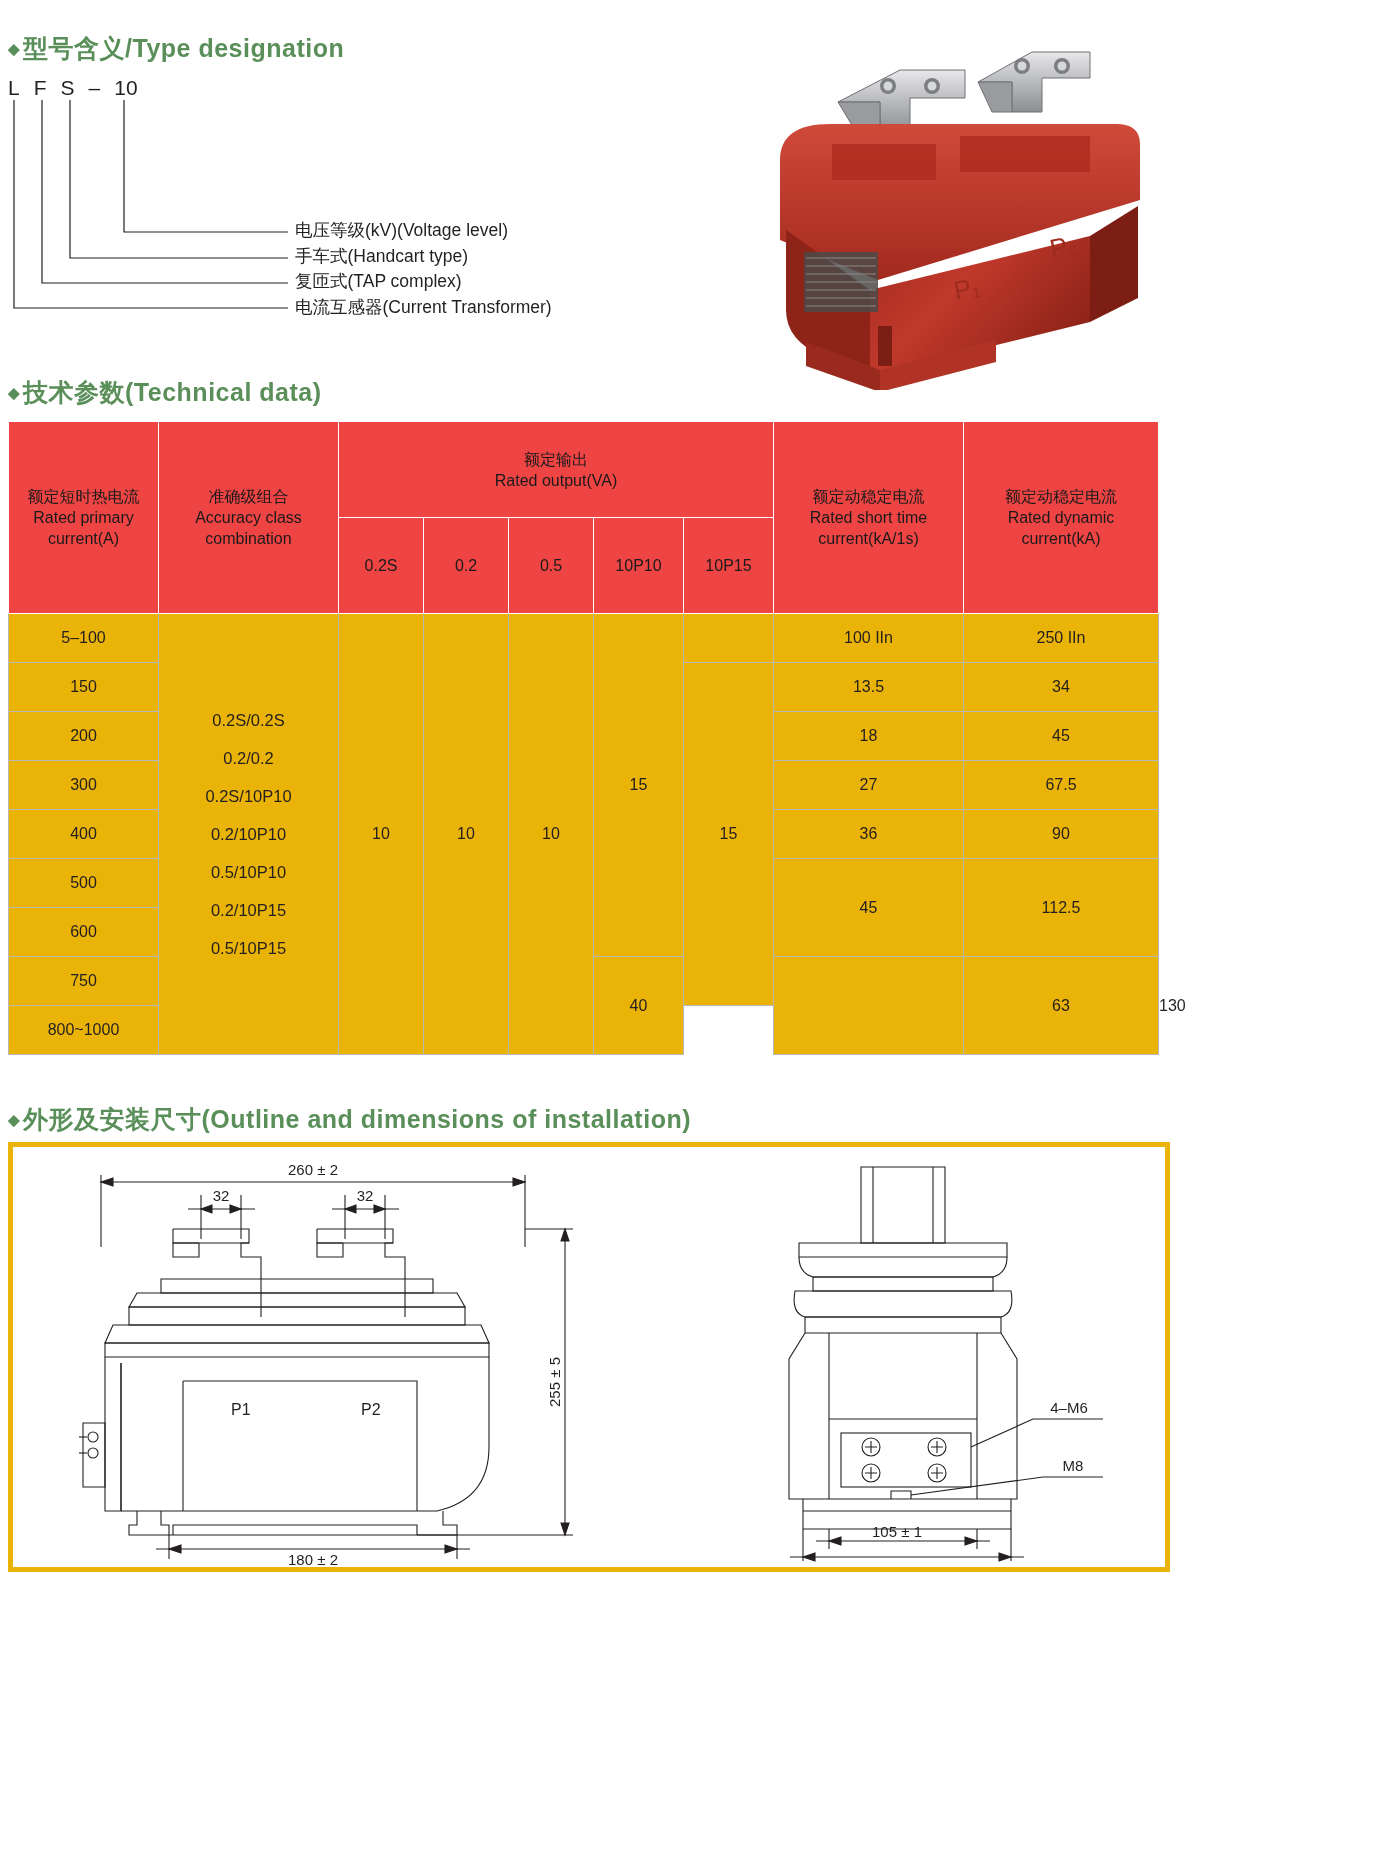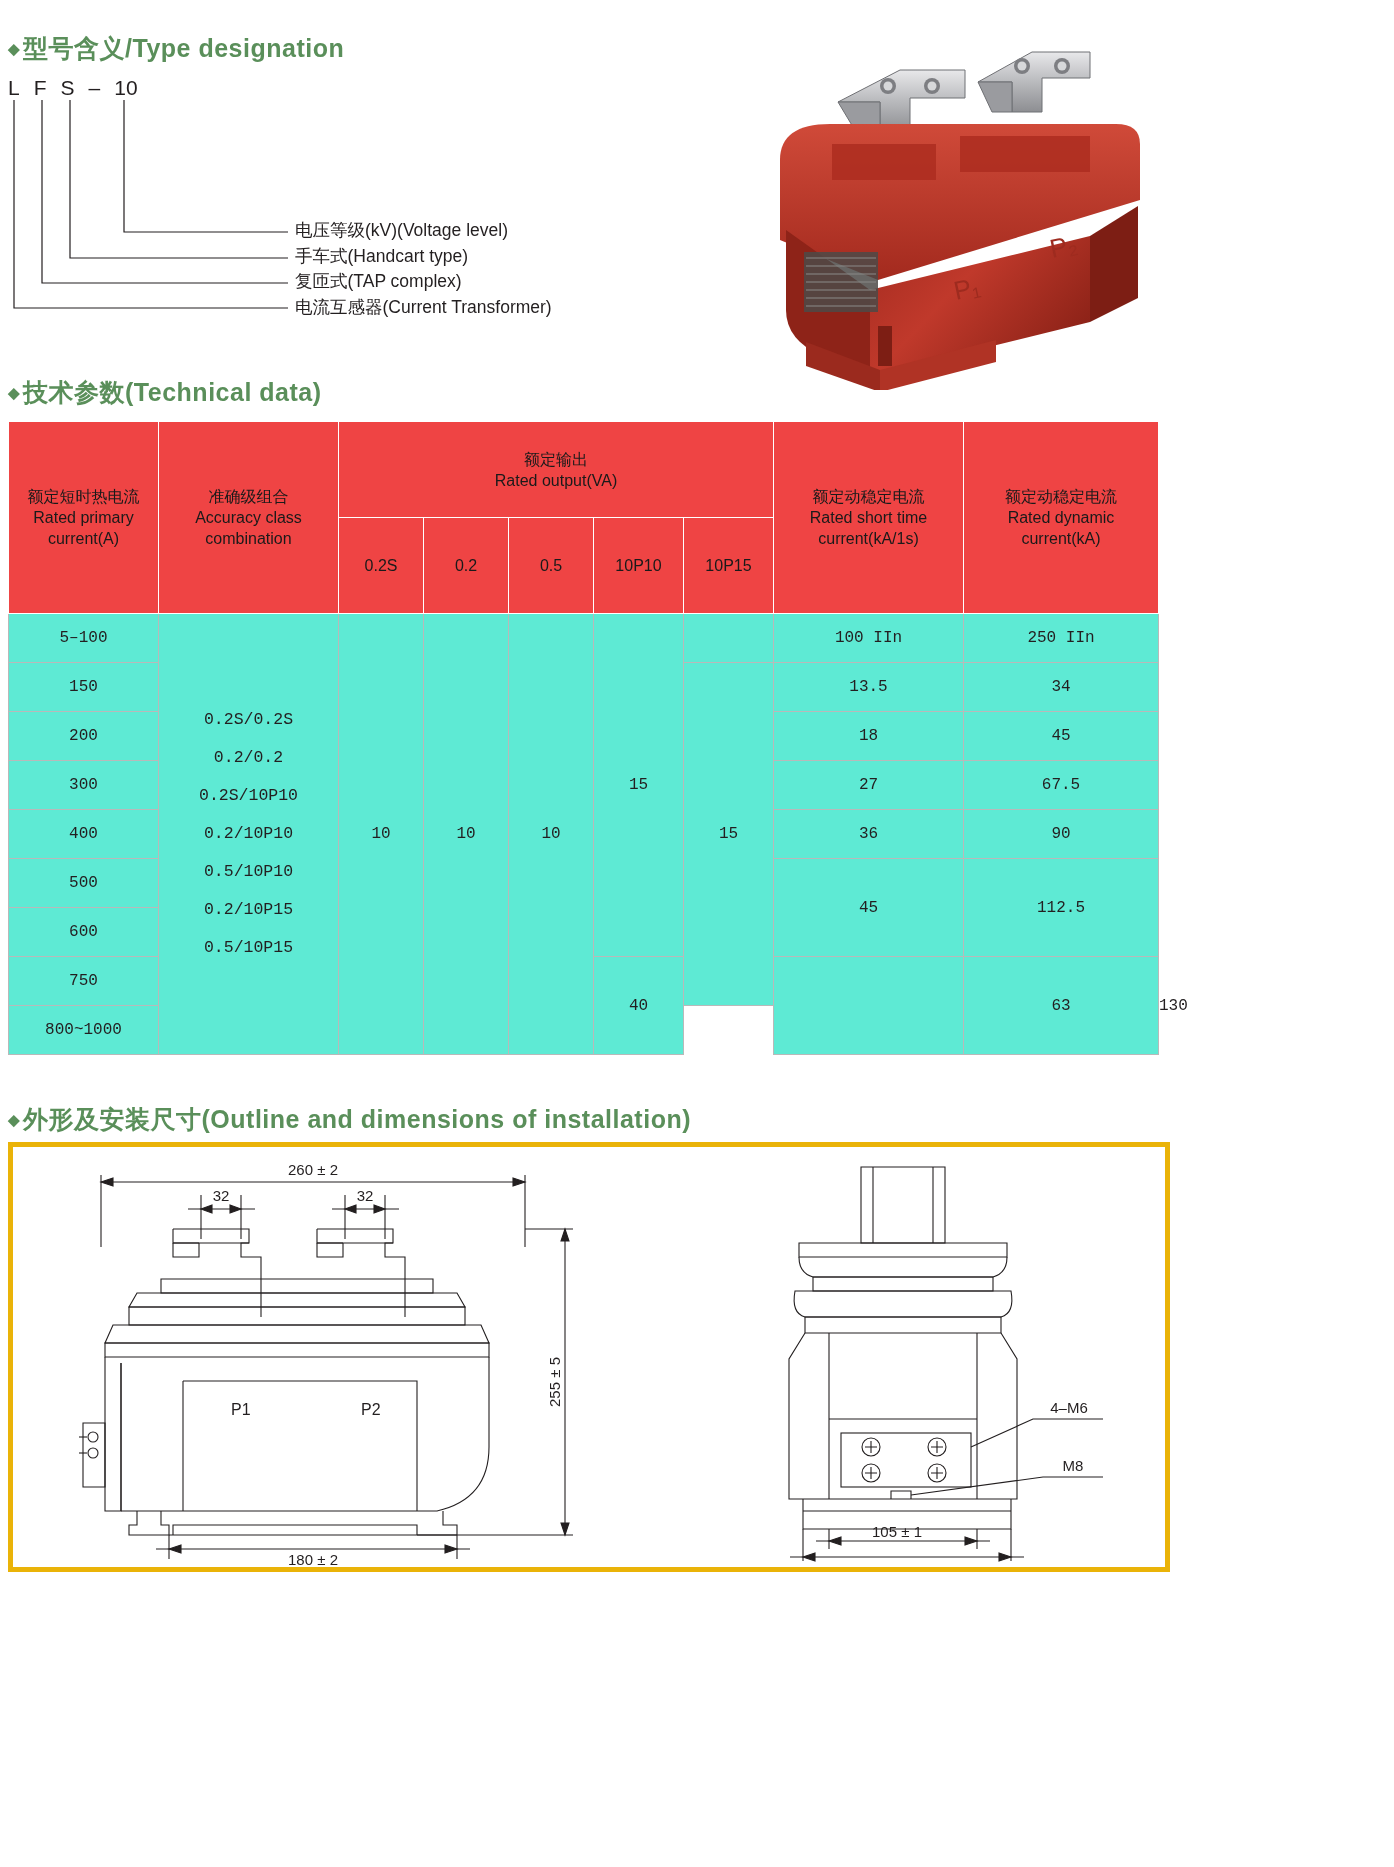--- a/index.html
+++ b/index.html
@@ -93,24 +93,23 @@
     padding: 0;
   }
   table.tech thead th {
     background: #ef4444;
     color: #1a1a1a;
     font-weight: normal;
     line-height: 21px;
   }
   table.tech tbody td {
     border: 1px solid #b9b9b9;
-    background: #5eead4;
+    background: #eab308;
     height: 48px;
     color: #231f20;
-    font-family: Liberation Mono, monospace;
   }
   .hdr-sub { font-size: 16px; }
   .cls-cell {
     line-height: 38px;
     font-size: 16.5px;
     text-align: center;
   }
 
   
   .dim-box {

